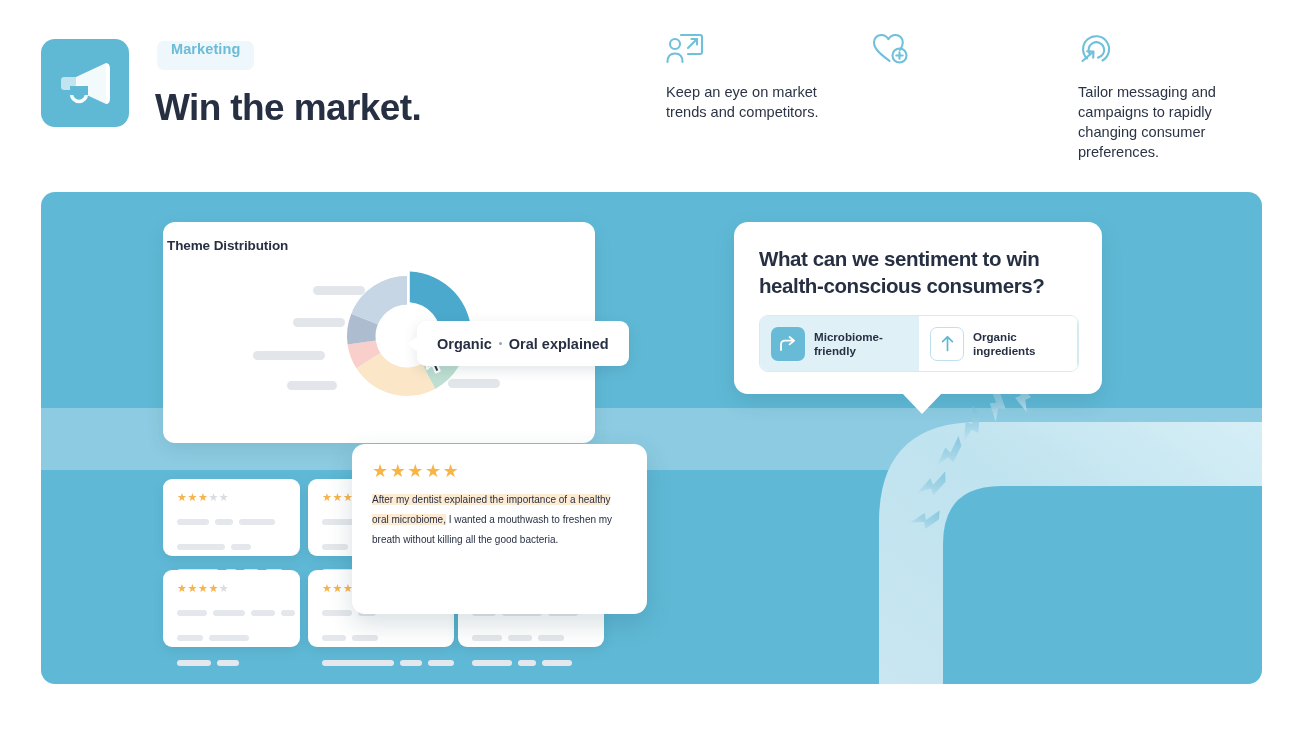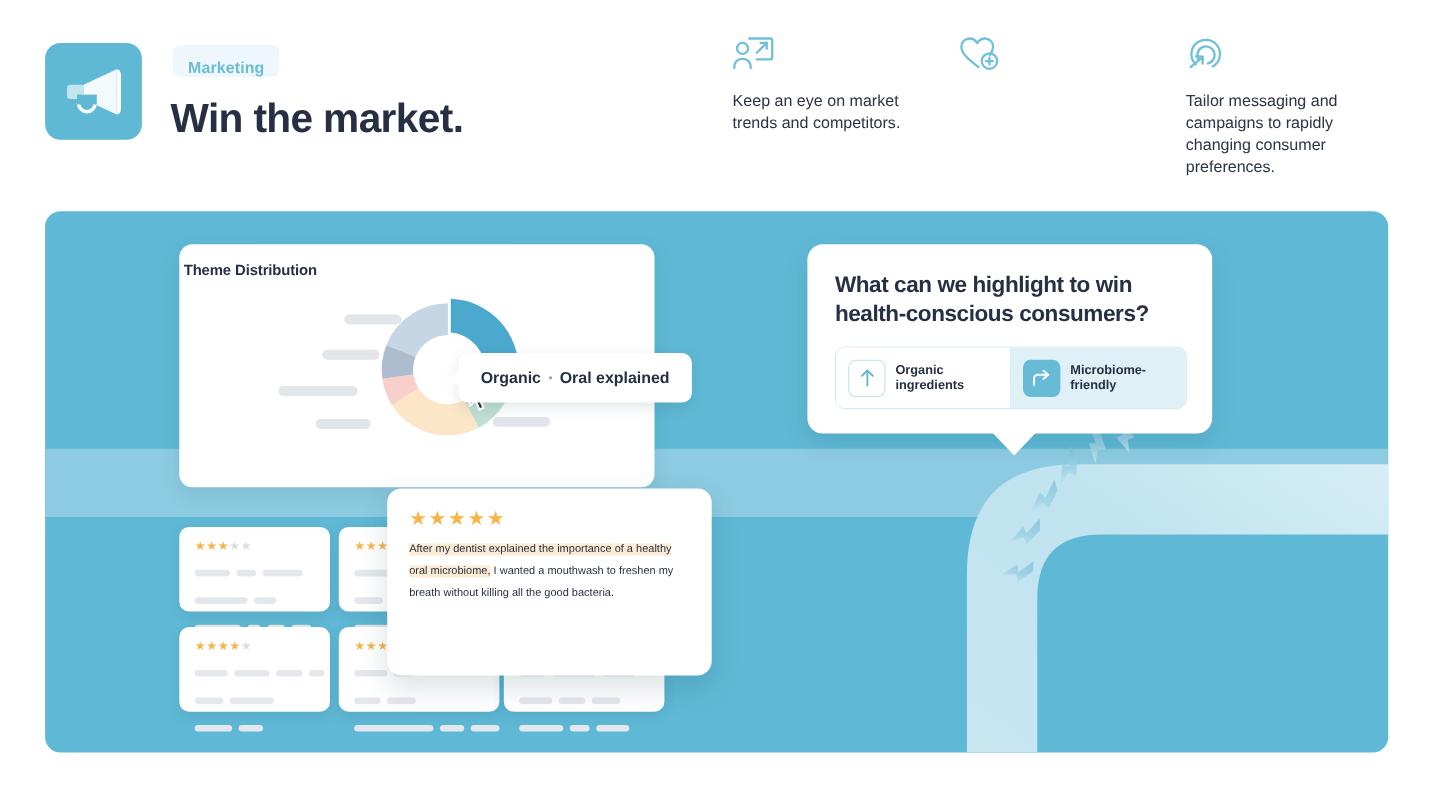--- a/index.html
+++ b/index.html
@@ -20,21 +20,21 @@
     width: 88px; height: 88px;
     background: #5fb8d4; border-radius: 14px;
     display: flex; align-items: center; justify-content: center;
   }
   .brand-icon svg { display:block; }
 
   .badge {
     position: absolute; left: 157px; top: 41px;
     height: 29px; padding: 0 14px;
     background: #eef7fb; border-radius: 7px;
-    display: flex; align-items: flex-end;
+    display: flex; align-items: flex-start;
     font-size: 14.5px; font-weight: 700; color: #6cbcd8;
     letter-spacing: .1px;
   }
   .headline {
     position: absolute; left: 155px; top: 88px;
     font-size: 37px; font-weight: 800; color: #273043;
     letter-spacing: -0.6px; line-height: 1.1; white-space: nowrap;
   }
 
   .features { position: absolute; left: 666px; top: 32px; width: 620px; display: flex; gap: 0; }
@@ -350,45 +350,45 @@
     </div>
 
     <div class="card-review">
       <div class="r-stars">★★★★★</div>
       <div class="r-text">
         <span class="hl">After my dentist explained the importance of a healthy oral microbiome,</span><span> I wanted a mouthwash to freshen my breath without killing all the good bacteria.</span>
       </div>
     </div>
 
     <div class="card-question">
-      <div class="q-title">What can we highlight to win health-conscious consumers?</div>
+      <div class="q-title">What can we sentiment to win health-conscious consumers?</div>
 
       <div class="chips">
+        <div class="chip chip-active">
+          <span class="chip-ic fill">
+            <svg width="18" height="16" viewBox="0 0 18 16">
+              <g fill="none" stroke="#ffffff" stroke-width="1.8" stroke-linecap="round" stroke-linejoin="round">
+                <path d="M2 14 V8.5 Q2 4.6 6 4.6 H14.5"></path>
+                <path d="M10.6 1 L15 4.7 L10.6 8.4"></path>
+              </g>
+            </svg>
+          </span>
+          <span class="chip-label">Microbiome-friendly</span>
+        </div>
+
         <div class="chip chip-inactive">
           <span class="chip-ic out">
             <svg width="15" height="17" viewBox="0 0 15 17">
               <g fill="none" stroke="#5fb8d4" stroke-width="1.7" stroke-linecap="round" stroke-linejoin="round">
                 <path d="M7.5 15.5 V2"></path>
                   <path d="M2.6 6.6 L7.5 1.8 L12.4 6.6"></path>
               </g>
             </svg>
           </span>
           <span class="chip-label">Organic ingredients</span>
         </div>
-
-        <div class="chip chip-active">
-          <span class="chip-ic fill">
-            <svg width="18" height="16" viewBox="0 0 18 16">
-              <g fill="none" stroke="#ffffff" stroke-width="1.8" stroke-linecap="round" stroke-linejoin="round">
-                <path d="M2 14 V8.5 Q2 4.6 6 4.6 H14.5"></path>
-                <path d="M10.6 1 L15 4.7 L10.6 8.4"></path>
-              </g>
-            </svg>
-          </span>
-          <span class="chip-label">Microbiome-friendly</span>
-        </div>
       </div>
     </div>
 
     <div class="q-pointer"></div>
 
   </div>
 </div>
 
 </body></html>

